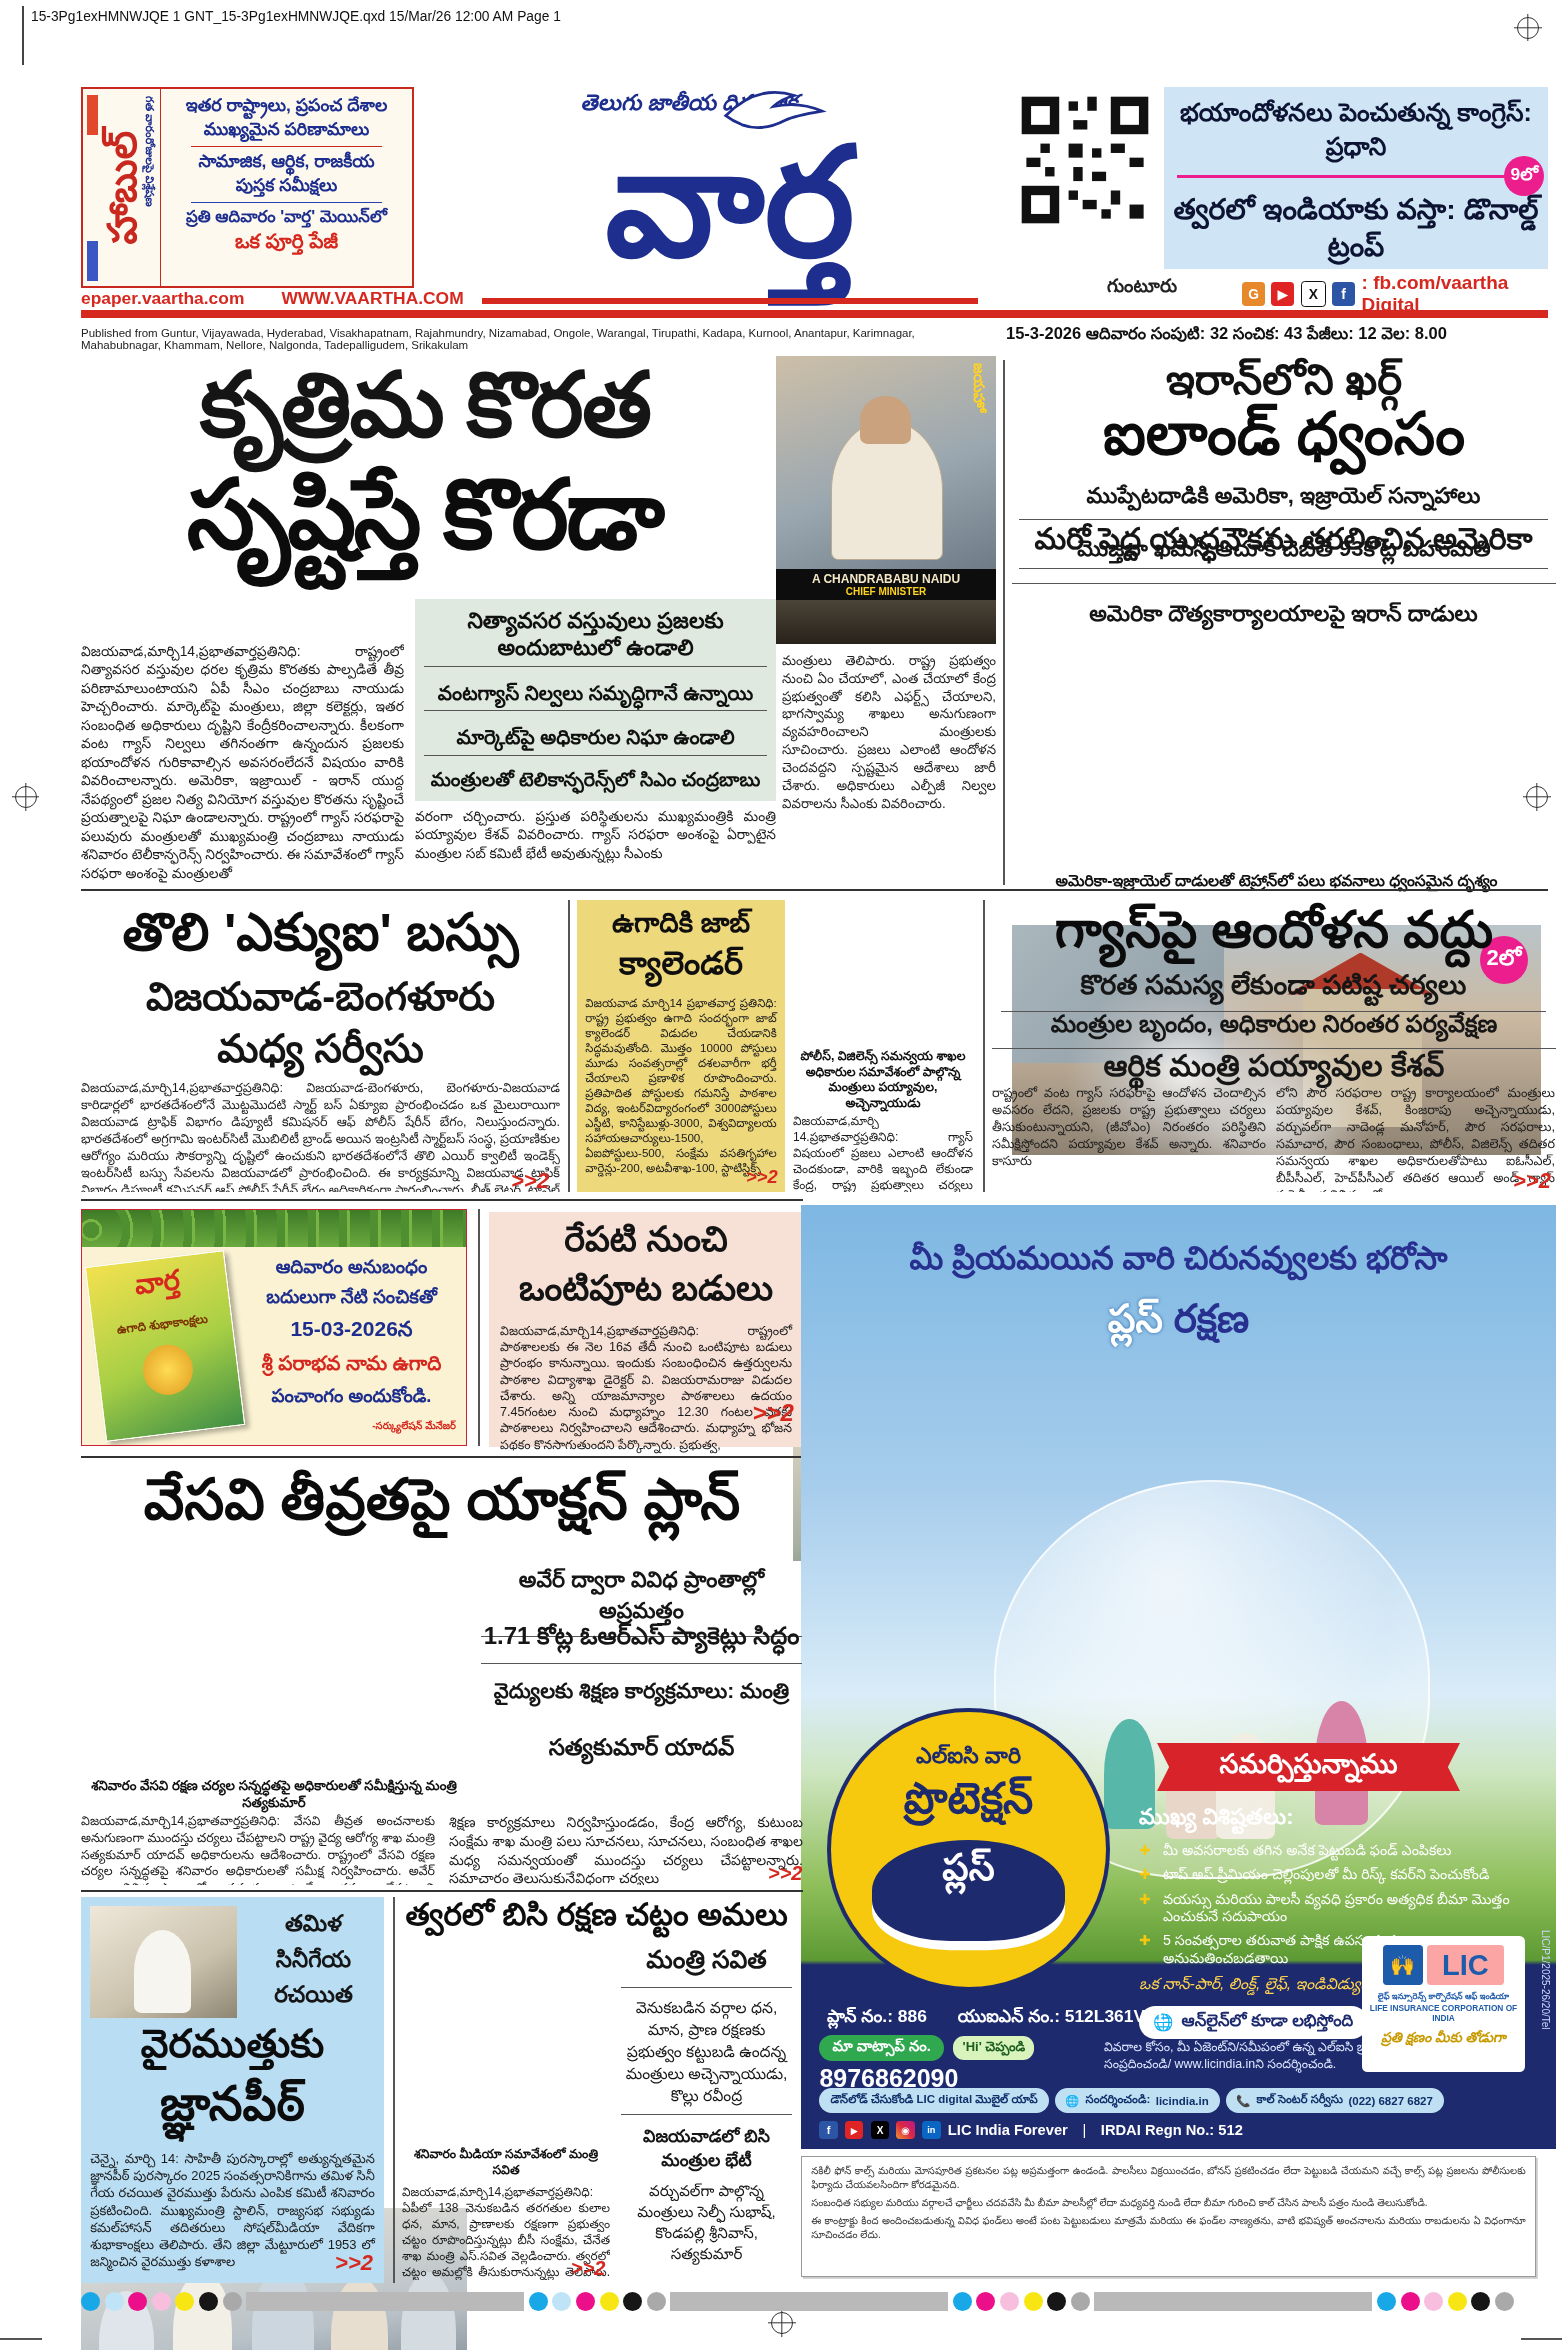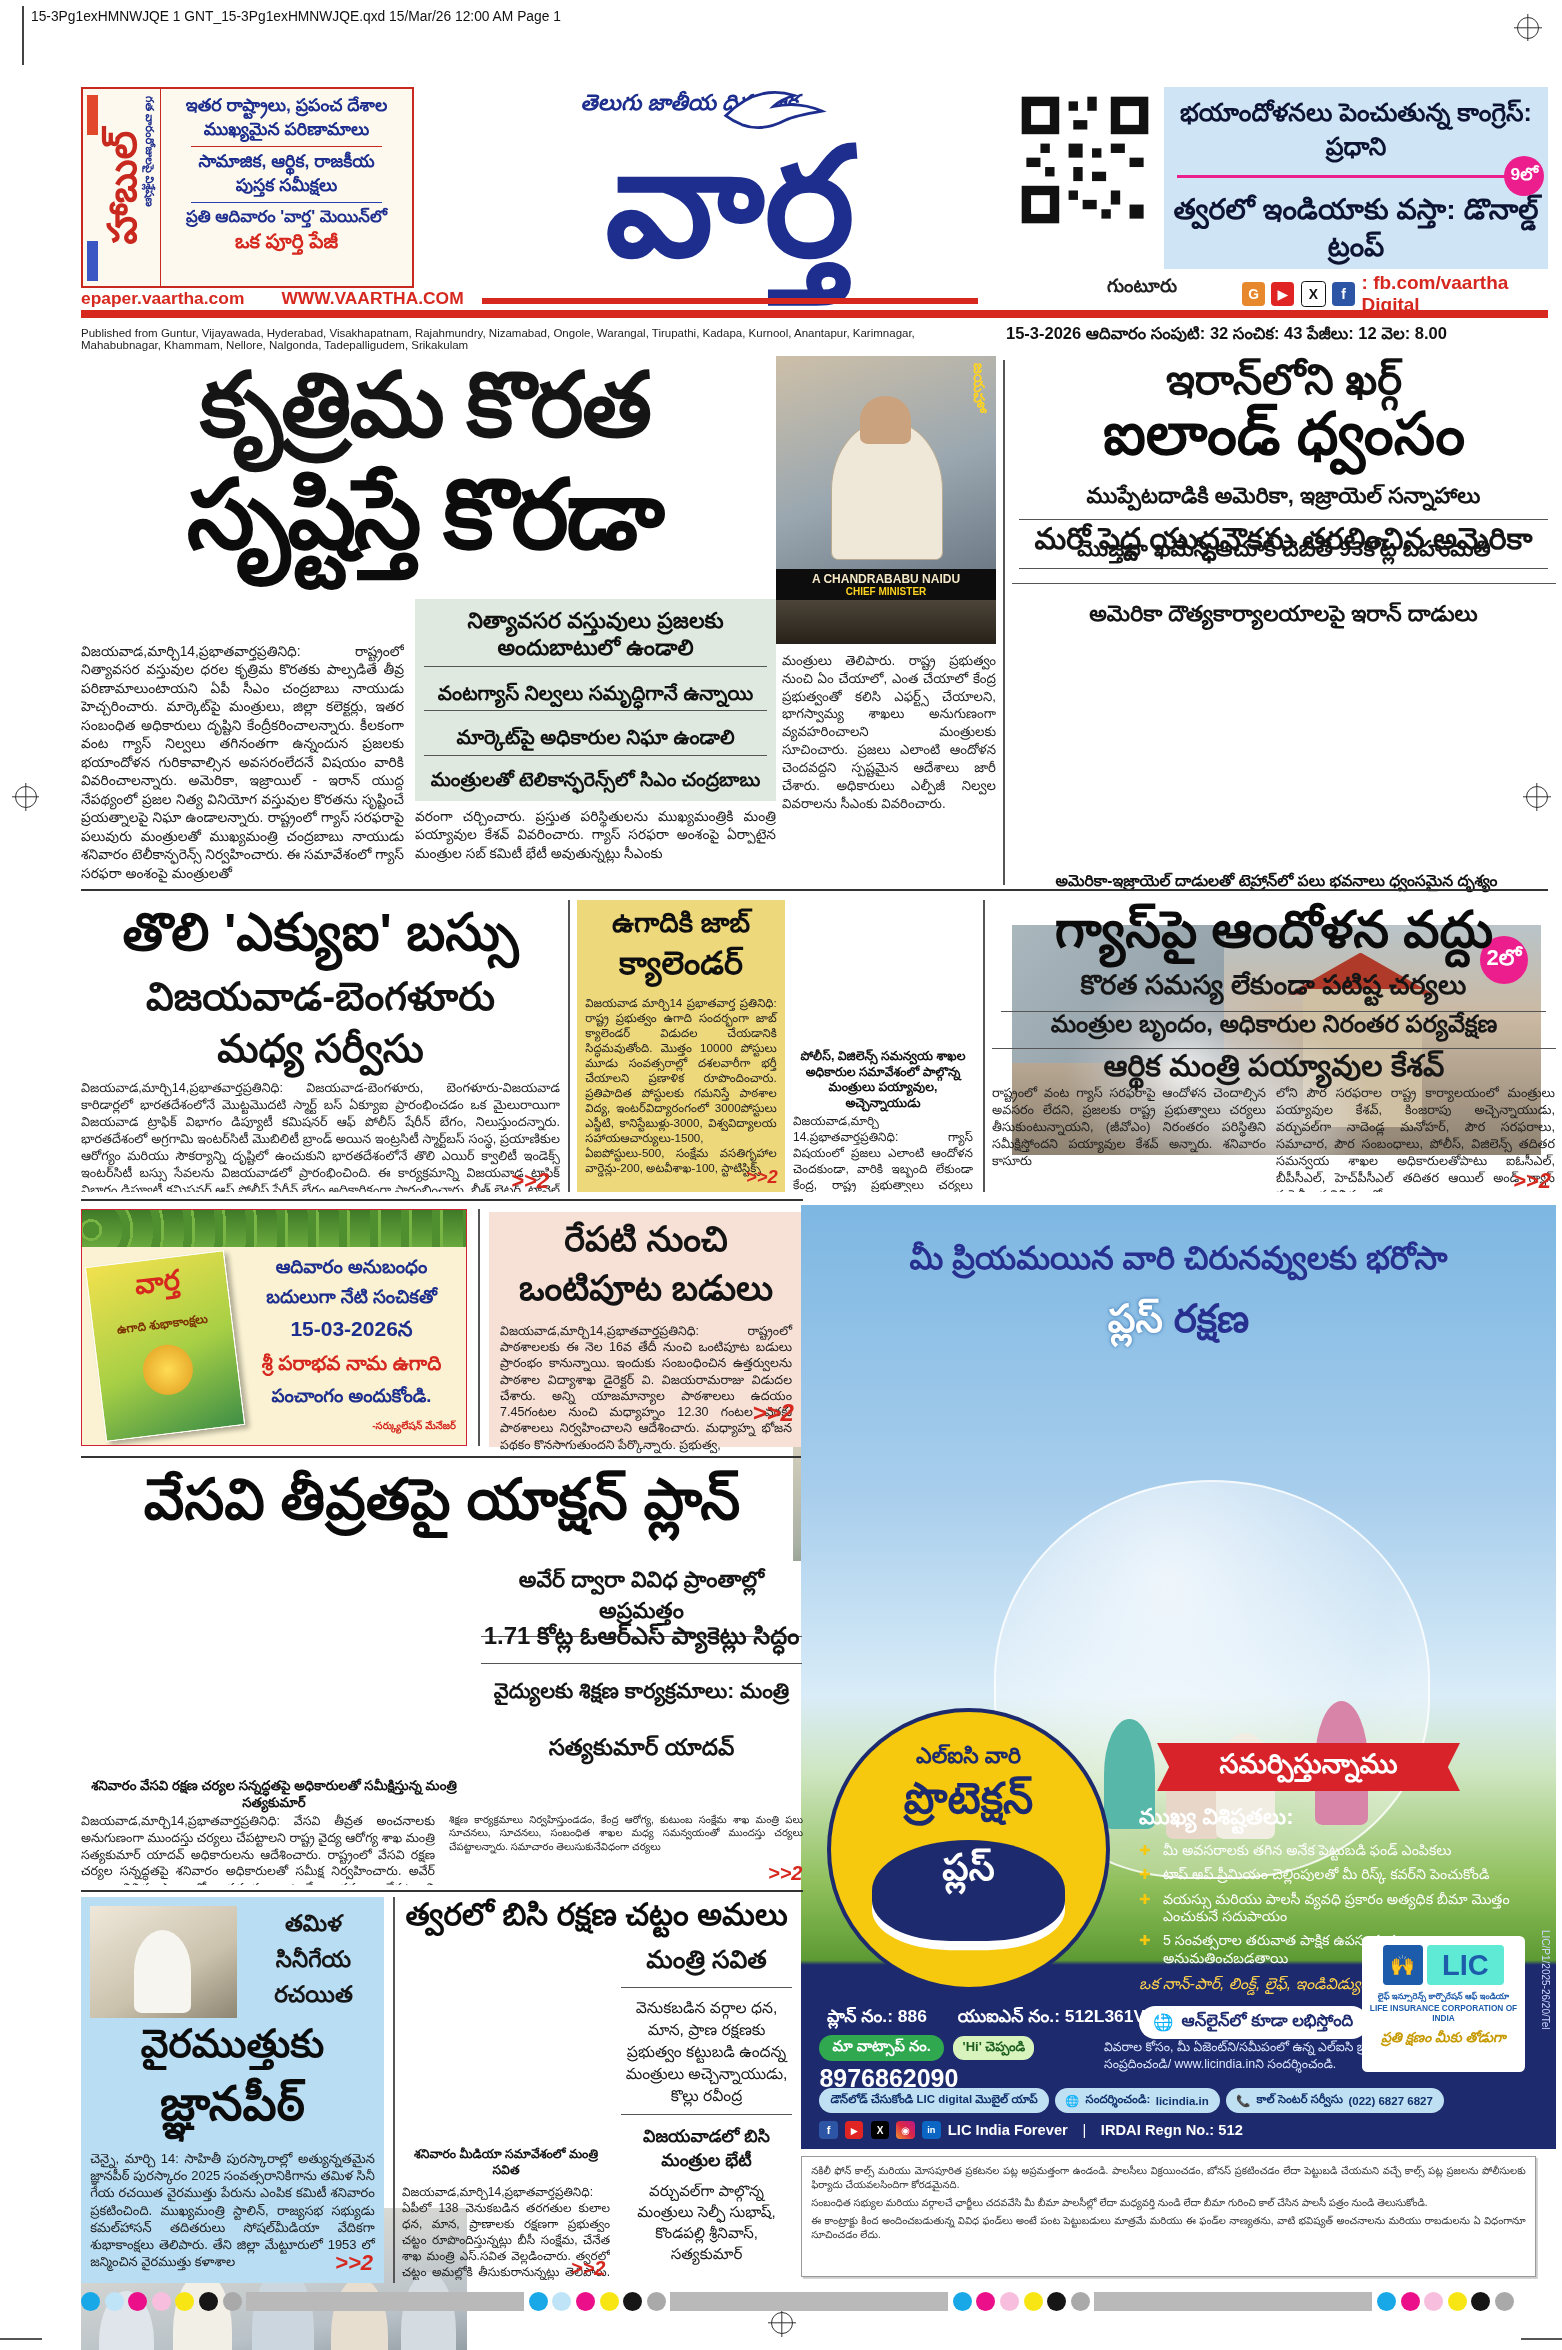--- a/index.html
+++ b/index.html
@@ -306,21 +306,21 @@
       <span class="icon-sq" style="width:18.4px;height:18.4px;background:linear-gradient(45deg,#f09433,#dc2743,#bc1888);font-size:10px;">◉</span>
       <span class="icon-sq" style="width:18.4px;height:18.4px;background:#0a66c2;font-size:9.2px;">in</span>
       <span style="font-size:14.7px;font-weight:bold;">LIC India Forever</span>
       <span style="margin:0 7.3px;">|</span>
       <span style="font-size:14.7px;font-weight:bold;">IRDAI Regn No.: 512</span>
     </div>
 
     <div style="position:absolute;right:31px;top:731px;width:163px;height:136px;background:#fff;border-radius:5.5px;text-align:center;padding-top:9.2px;box-sizing:border-box;">
       <div style="display:flex;justify-content:center;align-items:center;gap:3.7px;">
         <span style="width:40px;height:40px;background:#1d5bab;border-radius:3.7px;display:flex;align-items:center;justify-content:center;color:#f6c80e;font-size:20px;">🙌</span>
-        <span style="width:77px;height:40px;background:#5eead4;border-radius:3.7px;display:flex;align-items:center;justify-content:center;color:#1d5bab;font-size:29px;font-weight:900;">LIC</span>
+        <span style="width:77px;height:40px;background:#fca5a5;border-radius:3.7px;display:flex;align-items:center;justify-content:center;color:#1d5bab;font-size:29px;font-weight:900;">LIC</span>
       </div>
       <div style="font-size:8.3px;color:#1d5bab;font-weight:bold;margin-top:5.5px;">లైఫ్ ఇన్సూరెన్స్ కార్పొరేషన్ ఆఫ్ ఇండియా</div>
       <div style="font-size:8.3px;color:#1d5bab;font-weight:bold;">LIFE INSURANCE CORPORATION OF INDIA</div>
       <div style="font-size:13.8px;color:#c79a00;font-weight:bold;font-style:italic;margin-top:7.3px;">ప్రతి క్షణం మీకు తోడుగా</div>
     </div>
     <div style="position:absolute;right:5.5px;top:725px;writing-mode:vertical-rl;color:#cfd6ff;font-size:10px;">LIC/P1/2025-26/20/Tel</div>
   </div>
 
   <div class="abs" style="left:801px;top:2156px;width:735px;height:121px;border:0.9px solid #999;background:#fff;padding:7.3px 9.2px;box-sizing:border-box;box-shadow:1.8px 1.8px 0 #ccc;">
     <div class="jus" style="font-size:10px;color:#333;line-height:1.4;">నకిలీ ఫోన్ కాల్స్ మరియు మోసపూరిత ప్రకటనల పట్ల అప్రమత్తంగా ఉండండి. పాలసీలు విక్రయించడం, బోనస్ ప్రకటించడం లేదా పెట్టుబడి చేయమని వచ్చే కాల్స్ పట్ల ప్రజలను పోలీసులకు ఫిర్యాదు చేయవలసిందిగా కోరడమైనది.</div>
@@ -336,21 +336,21 @@
     <div class="silh" style="left:250px;top:70px;width:57px;height:114px;background:#e7ded0;"></div>
     <div class="silh" style="left:320px;top:64px;width:55px;height:119px;background:#d4dce2;"></div>
 
   </div>
   <div class="abs ctr caption" style="left:81px;top:1778px;width:386px;font-size:13.3px;">శనివారం వేసవి రక్షణ చర్యల సన్నద్ధతపై  అధికారులతో సమీక్షిస్తున్న మంత్రి సత్యకుమార్</div>
   <div class="abs ctr bold sep" style="left:481px;top:1567px;width:321px;font-size:22px;padding-bottom:7.3px;">అవేర్ ద్వారా వివిధ ప్రాంతాల్లో అప్రమత్తం</div>
   <div class="abs ctr bold sep" style="left:481px;top:1622px;width:321px;font-size:24px;padding-bottom:7.3px;">1.71 కోట్ల ఓఆర్ఎస్ ప్యాకెట్లు  సిద్ధం</div>
   <div class="abs ctr bold" style="left:481px;top:1679px;width:321px;font-size:21px;">వైద్యులకు శిక్షణ కార్యక్రమాలు: మంత్రి</div>
   <div class="abs ctr bold" style="left:481px;top:1734px;width:321px;font-size:23px;">సత్యకుమార్ యాదవ్</div>
   <div class="abs body-txt jus" style="left:81px;top:1813px;width:354px;height:72px;font-size:12.5px;">విజయవాడ,మార్చి14,ప్రభాతవార్తప్రతినిధి: వేసవి తీవ్రత అంచనాలకు అనుగుణంగా ముందస్తు చర్యలు చేపట్టాలని రాష్ట్ర వైద్య ఆరోగ్య శాఖ మంత్రి సత్యకుమార్ యాదవ్ అధికారులను ఆదేశించారు. రాష్ట్రంలో వేసవి రక్షణ చర్యల సన్నద్ధతపై శనివారం అధికారులతో సమీక్ష నిర్వహించారు. అవేర్ ద్వారా వివిధ ప్రాంతాల్లో అప్రమత్తంగా ఉండేలా చర్యలు చేపట్టాలని సూచించారు.</div>
-  <div class="abs body-txt jus" style="left:449px;top:1813px;width:354px;height:72px;font-size:10px;">శిక్షణ కార్యక్రమాలు నిర్వహిస్తుండడం, కేంద్ర ఆరోగ్య, కుటుంబ సంక్షేమ శాఖ మంత్రి పలు సూచనలు, సూచనలు, సంబంధిత శాఖల మధ్య సమన్వయంతో ముందస్తు చర్యలు చేపట్టాలన్నారు. సమాచారం తెలుసుకునేవిధంగా చర్యలు</div>
+  <div class="abs body-txt jus" style="left:449px;top:1813px;width:354px;height:72px;font-size:14px;">శిక్షణ కార్యక్రమాలు నిర్వహిస్తుండడం, కేంద్ర ఆరోగ్య, కుటుంబ సంక్షేమ శాఖ మంత్రి పలు సూచనలు, సూచనలు, సంబంధిత శాఖల మధ్య సమన్వయంతో ముందస్తు చర్యలు చేపట్టాలన్నారు. సమాచారం తెలుసుకునేవిధంగా చర్యలు</div>
   <div class="abs more" style="left:768px;top:1862px;font-size:20px;">&gt;&gt;2</div>
 
   <div class="abs rule-h" style="left:81px;top:1890px;width:722px;"></div>
 
   <div class="abs" style="left:81px;top:1897px;width:303px;height:386px;background:#b9ddf3;padding:9.2px;box-sizing:border-box;">
     <div style="display:flex;gap:15px;">
       <div class="photo" style="width:147px;height:112px;background:linear-gradient(150deg,#efe8da 0%,#cbc2ad 60%,#8d8672 100%);position:relative;">
         <div class="silh" style="left:44px;top:24px;width:57px;height:83px;background:#f7f5ef;"></div>
       </div>
       <div style="flex:1;text-align:center;font-weight:bold;font-size:23px;line-height:1.55;color:#161616;">

